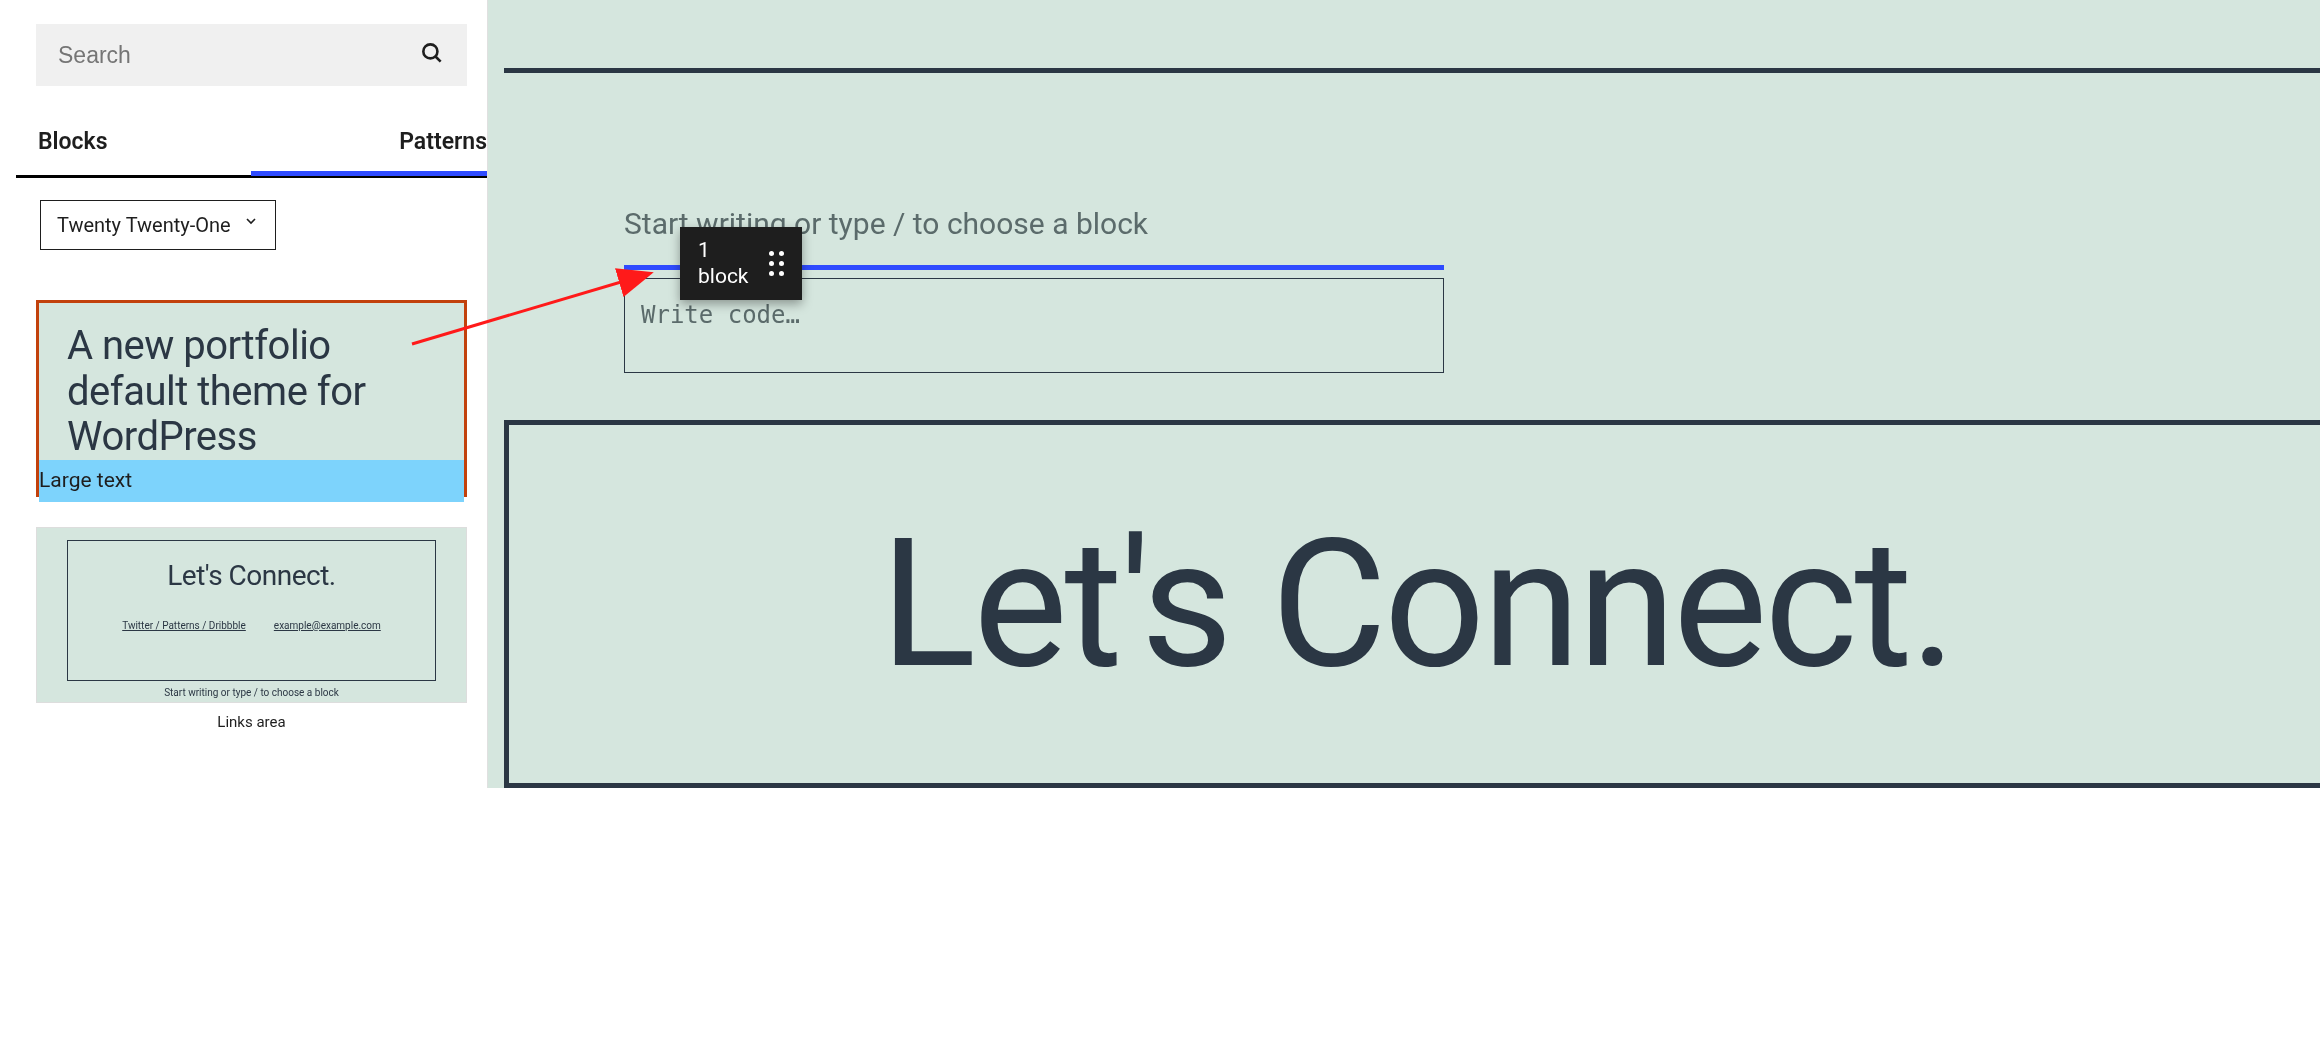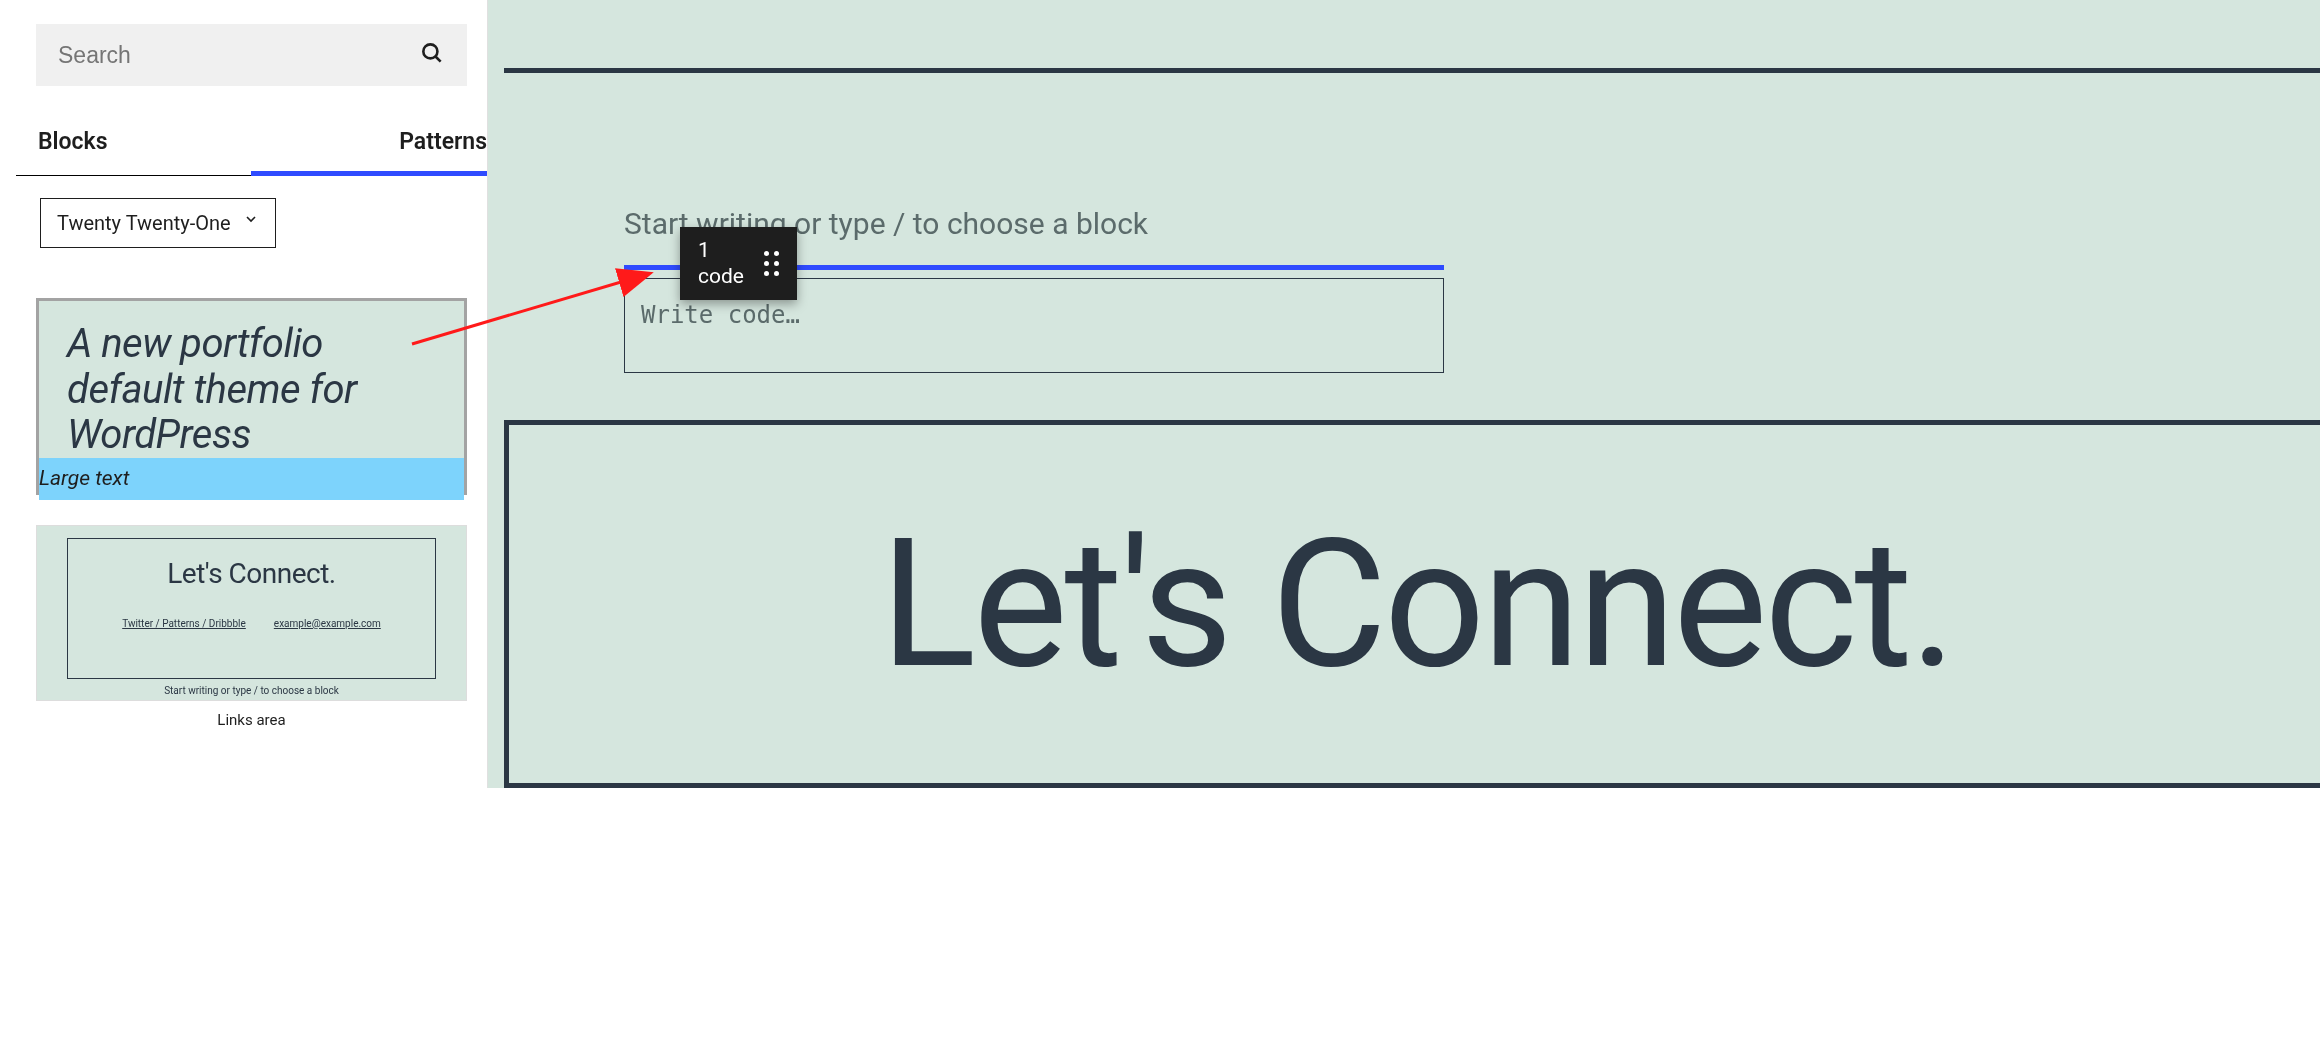--- a/index.html
+++ b/index.html
@@ -44,21 +44,21 @@
     background: transparent;
     font-size: 23px;
     color: #757575;
     width: 70%;
     outline: none;
   }
   .search-box .search-ico svg { width: 26px; height: 26px; }
 
   .tabs {
     display: flex;
-    border-bottom: 1px solid #000000;
+    border-bottom: 3px solid #000000;
     margin-top: 14px;
   }
   .tab {
     flex: 1;
     text-align: right;
     padding: 18px 0 20px 0;
     font-size: 23px;
     font-weight: 600;
     color: #1e1e1e;
     cursor: pointer;
@@ -87,22 +87,21 @@
   .category-select .chev { margin-left: 12px; display:flex; }
 
   .patterns-list {
     padding: 50px 20px 0 20px;
   }
 
   .pattern-card {
     margin-bottom: 30px;
   }
   .pattern-card.selected .preview {
-    border: 3px solid #a3a3a3;
-    font-style: italic;
+    border: 3px solid #c2410c;
   }
   .preview {
     border: 1px solid #ddd;
     background: #d5e6de;
     width: 100%;
   }
   .preview-largetext {
     height: 197px;
     display: flex;
     flex-direction: column;
@@ -326,21 +325,21 @@
 
     <div class="top-hr"></div>
 
     <div class="block-area">
       <div class="paragraph-placeholder">Start writing or type / to choose a block</div>
 
       <div class="insert-line">
         <div class="drag-chip">
           <div class="count">
             <span>1</span>
-            <span>code</span>
+            <span>block</span>
           </div>
           <div class="drag-handle-ico">
             <span></span>
               <span></span>
               <span></span>
               <span></span>
               <span></span>
               <span></span>
           </div>
         </div>

